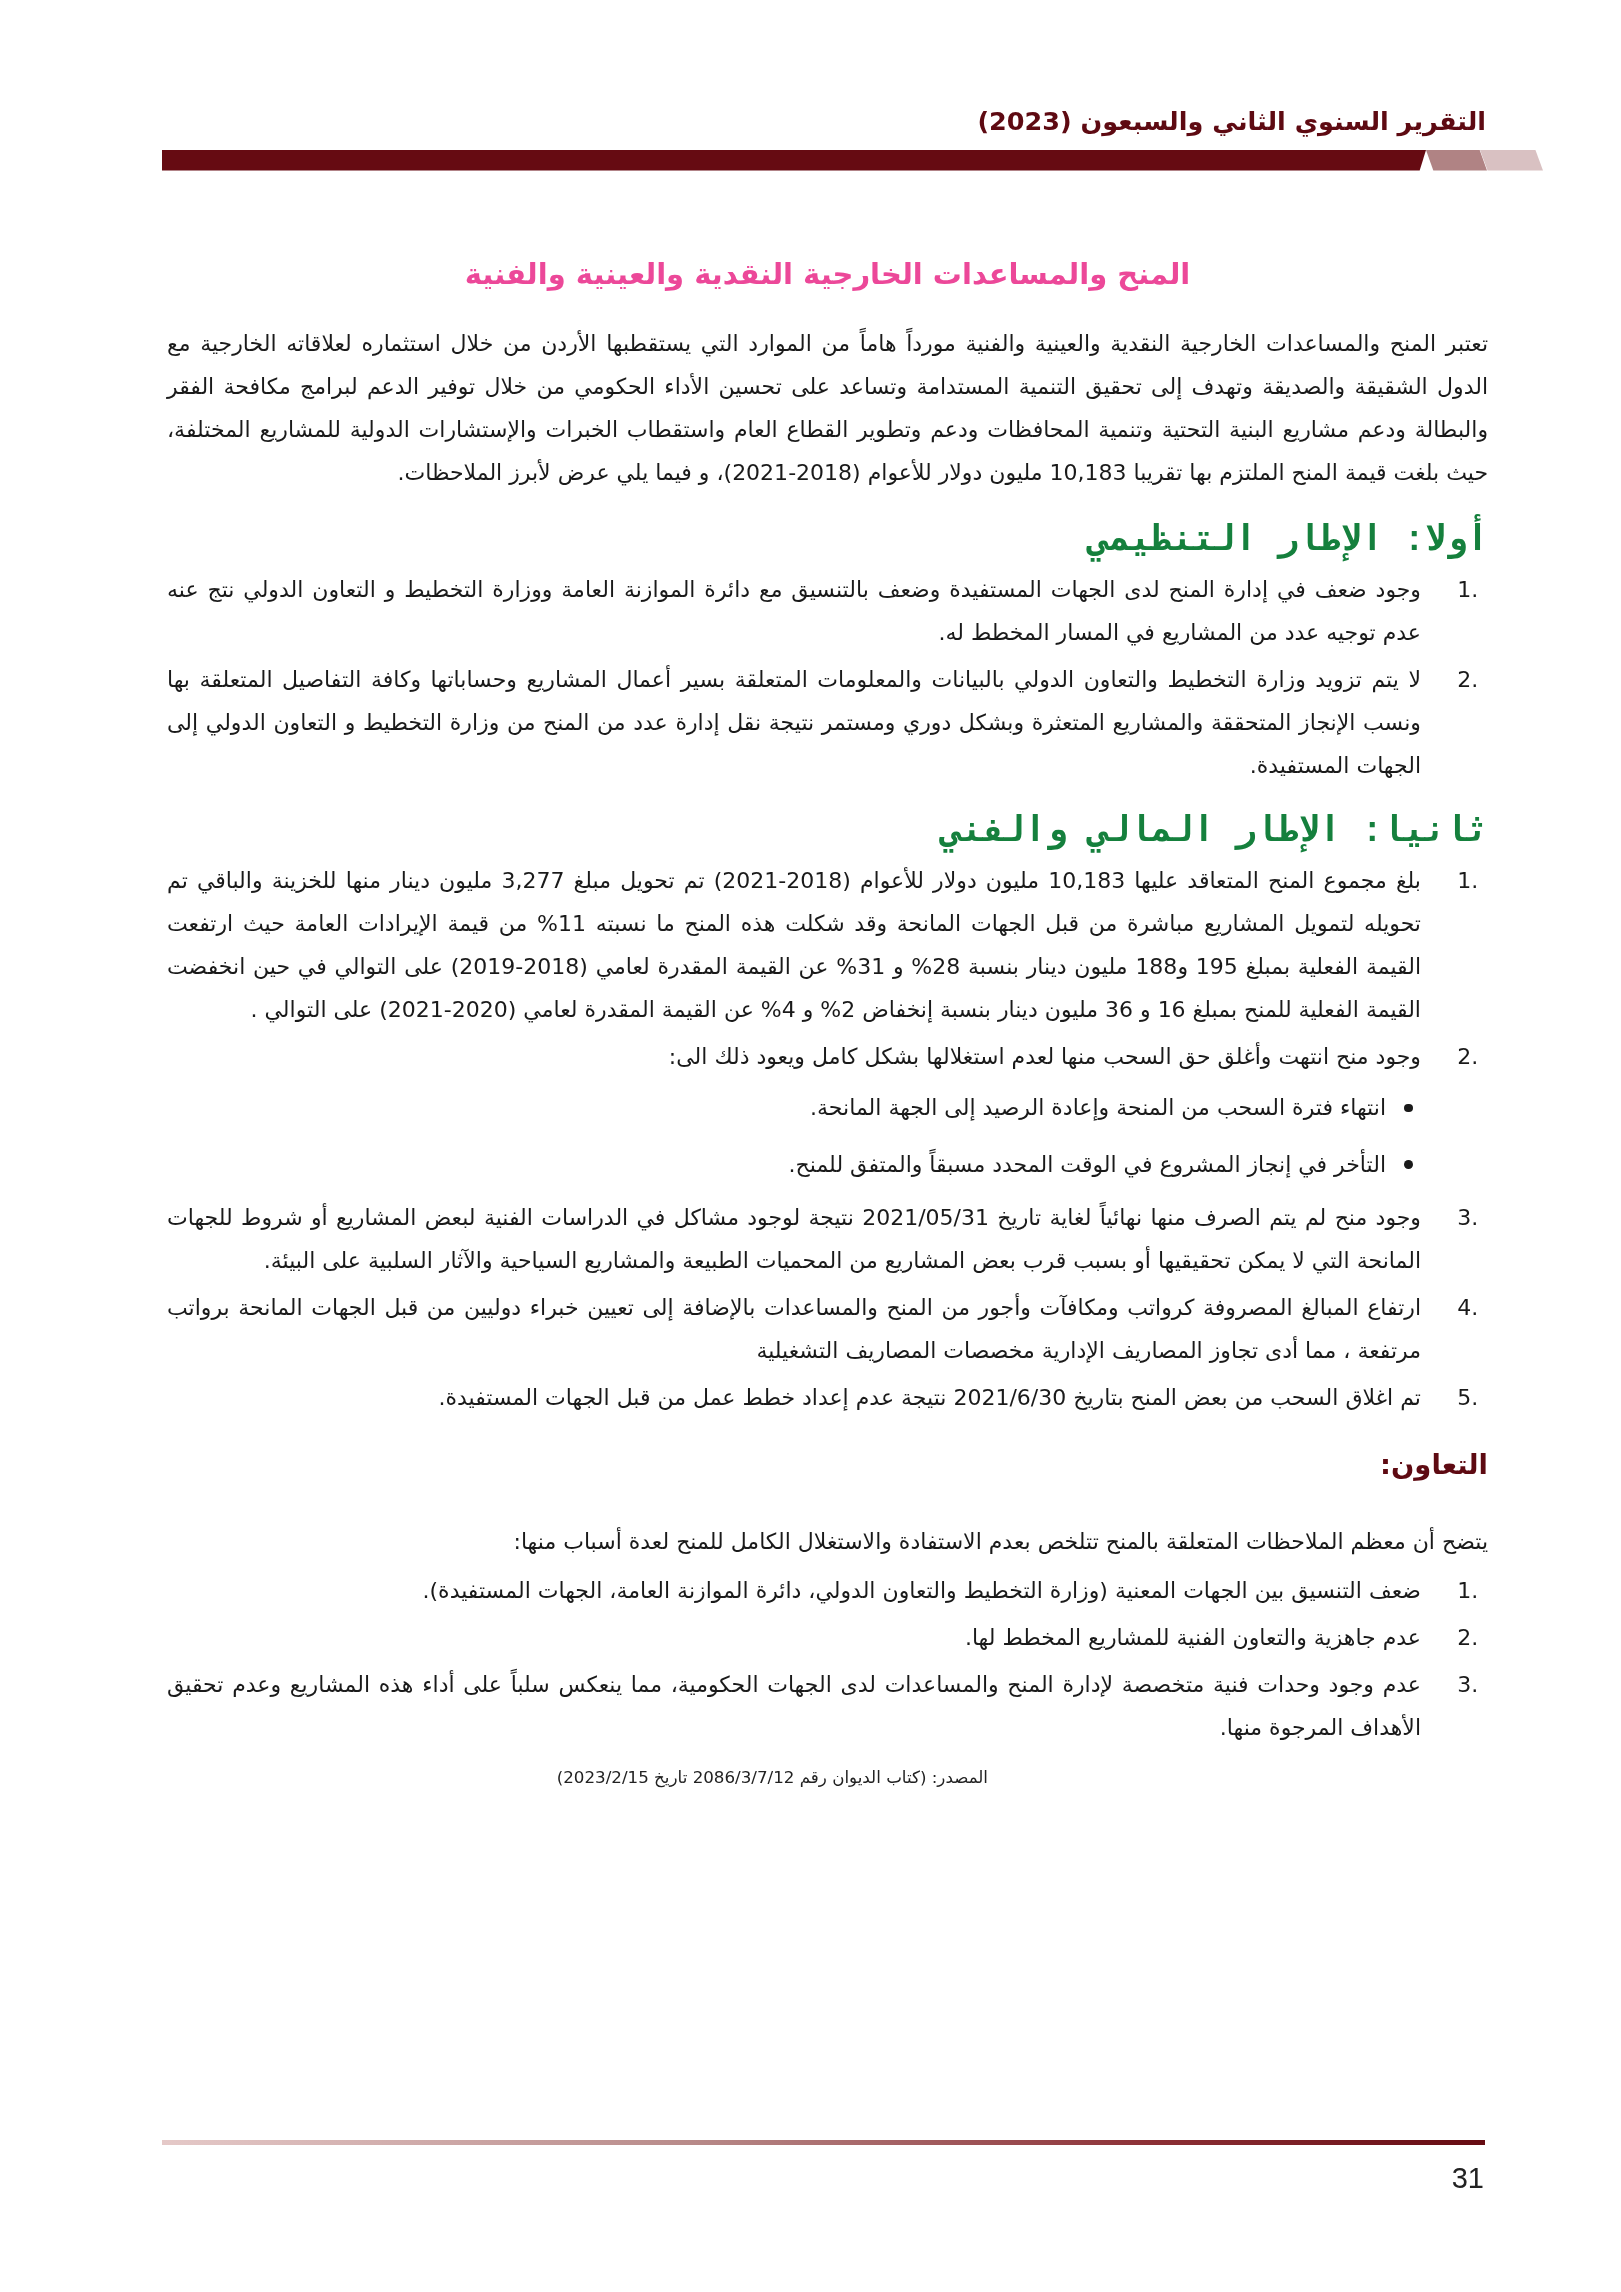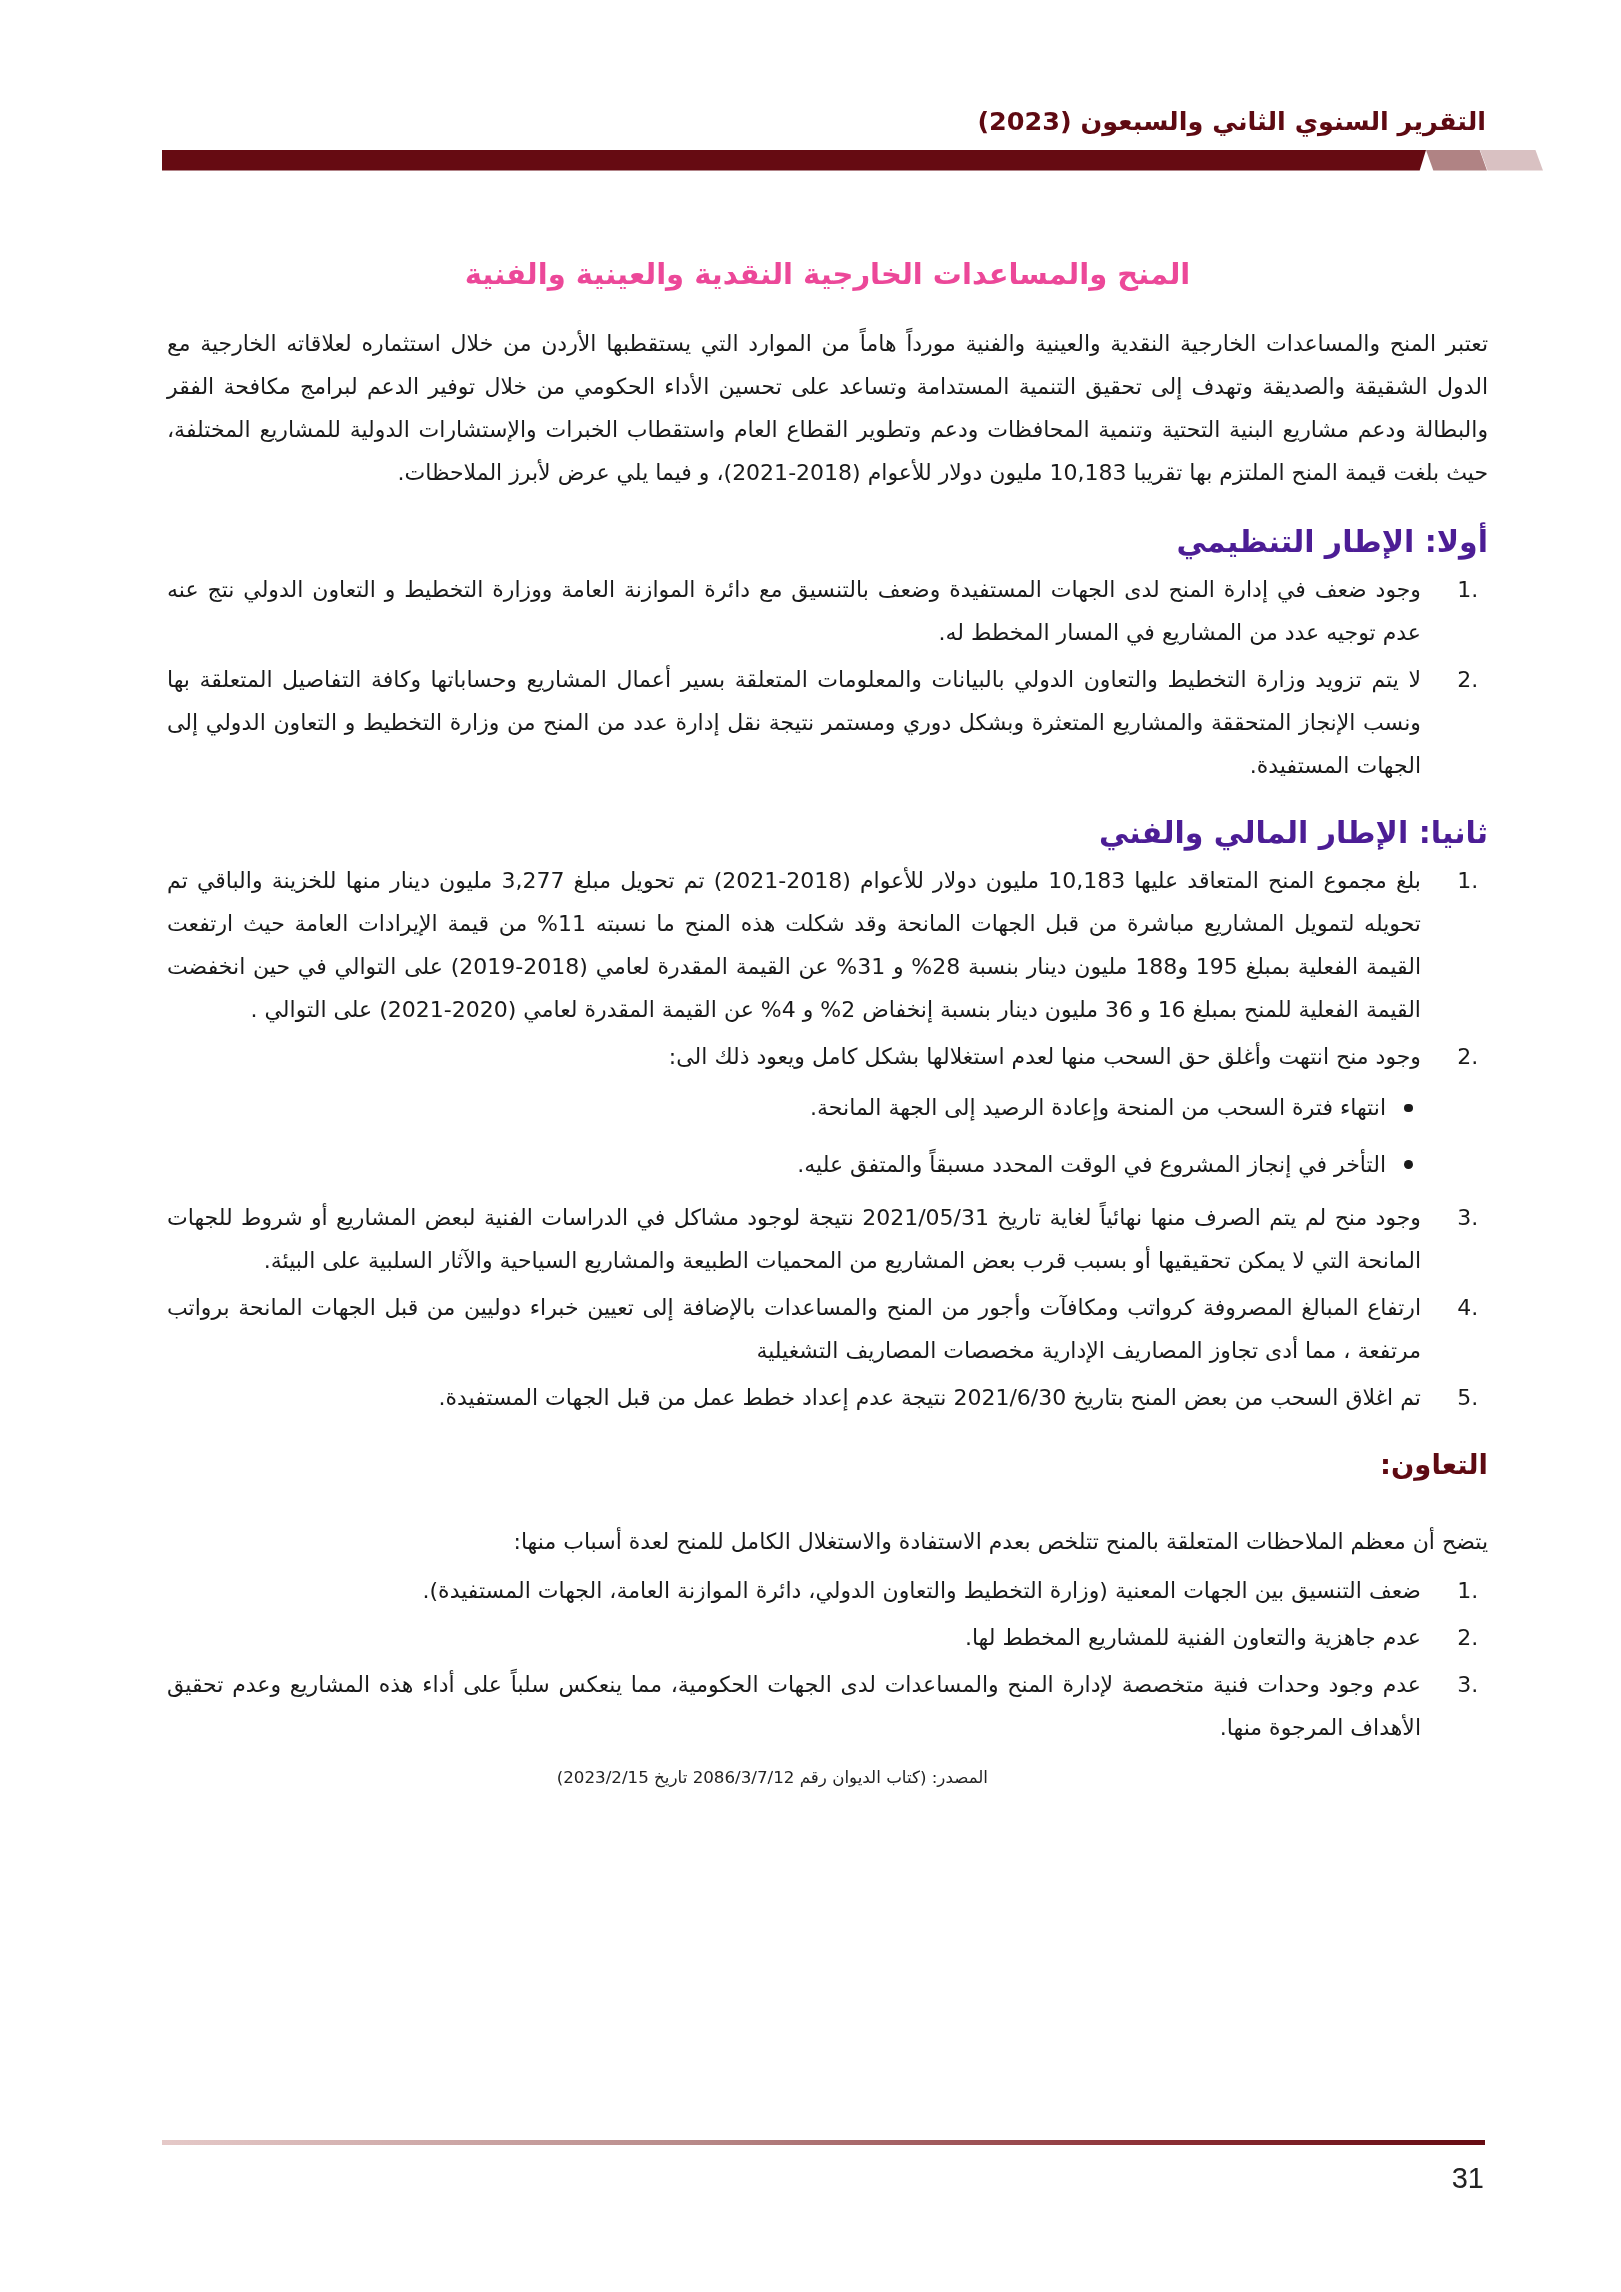--- a/index.html
+++ b/index.html
@@ -27,22 +27,22 @@
       direction: rtl; text-align: justify;
       font-family: "DejaVu Sans", sans-serif; font-size: 22px; line-height: 43px;
       color: #1a1a1a;
     }
     .main-title {
       text-align: center; font-weight: bold; font-size: 29px; color: #ec4899;
       margin: 0 0 23.5px 0; line-height: 47px;
     }
     .intro { margin: 0 0 25.5px 0; text-align-last: right; }
     .section-heading {
-      font-weight: bold; font-size: 30px; color: #4c1d95;
-      margin: 0 0 3.9px 0; line-height: 45px;
+      font-weight: bold; font-size: 35px; color: #15803d;
+      margin: 0 0 3.9px 0; line-height: 45px; font-family: Liberation Mono, monospace;
     }
     ol.items { list-style: none; margin: 0 0 23.5px 0; padding: 0; }
     ol.items > li { position: relative; padding-right: 67px; margin: 0 0 3.9px 0; text-align-last: right; }
     .item-num { position: absolute; right: 9.8px; top: 0; width: 39px; text-align: right; direction: ltr; }
     ul.bullets { list-style: none; margin: 3.9px 0 0 0; padding: 0; }
     ul.bullets li { position: relative; padding-right: 35px; margin: 0 0 5.9px 0; line-height: 51px; }
     .bullet-dot { position: absolute; right: 7.8px; top: 21.6px; width: 8.8px; height: 8.8px; border-radius: 50%; background: #1a1a1a; }
     .summary-heading { font-weight: bold; font-size: 27.4px; color: #5e0a12; margin: 15.7px 0 33px 0; line-height: 45px; }
     .summary-intro { margin: 0 0 5.9px 0; }
     .source { font-size: 16.7px; line-height: 27.4px; color: #222; margin-top: 15.7px; padding-right: 500px; white-space: nowrap; }
@@ -93,21 +93,21 @@
       <li>
         <span class="item-num">2.</span>
         <span>وجود منح انتهت وأغلق حق السحب منها لعدم استغلالها بشكل كامل ويعود ذلك الى:</span>
         <ul class="bullets">
           <li>
             <span class="bullet-dot"></span>
             <span>انتهاء فترة السحب من المنحة وإعادة الرصيد إلى الجهة المانحة.</span>
           </li>
           <li>
             <span class="bullet-dot"></span>
-            <span>التأخر في إنجاز المشروع في الوقت المحدد مسبقاً والمتفق عليه.</span>
+            <span>التأخر في إنجاز المشروع في الوقت المحدد مسبقاً والمتفق للمنح.</span>
           </li>
         </ul>
       </li>
       <li>
         <span class="item-num">3.</span>
         <span>وجود منح لم يتم الصرف منها نهائياً لغاية تاريخ 2021/05/31 نتيجة لوجود مشاكل في الدراسات الفنية لبعض المشاريع أو شروط للجهات المانحة التي لا يمكن تحقيقيها أو بسبب قرب بعض المشاريع من المحميات الطبيعة والمشاريع السياحية والآثار السلبية على البيئة.</span>
       </li>
       <li>
         <span class="item-num">4.</span>
         <span>ارتفاع المبالغ المصروفة كرواتب ومكافآت وأجور من المنح والمساعدات بالإضافة إلى تعيين خبراء دوليين من قبل الجهات المانحة برواتب مرتفعة ، مما أدى تجاوز المصاريف الإدارية مخصصات المصاريف التشغيلية</span>

